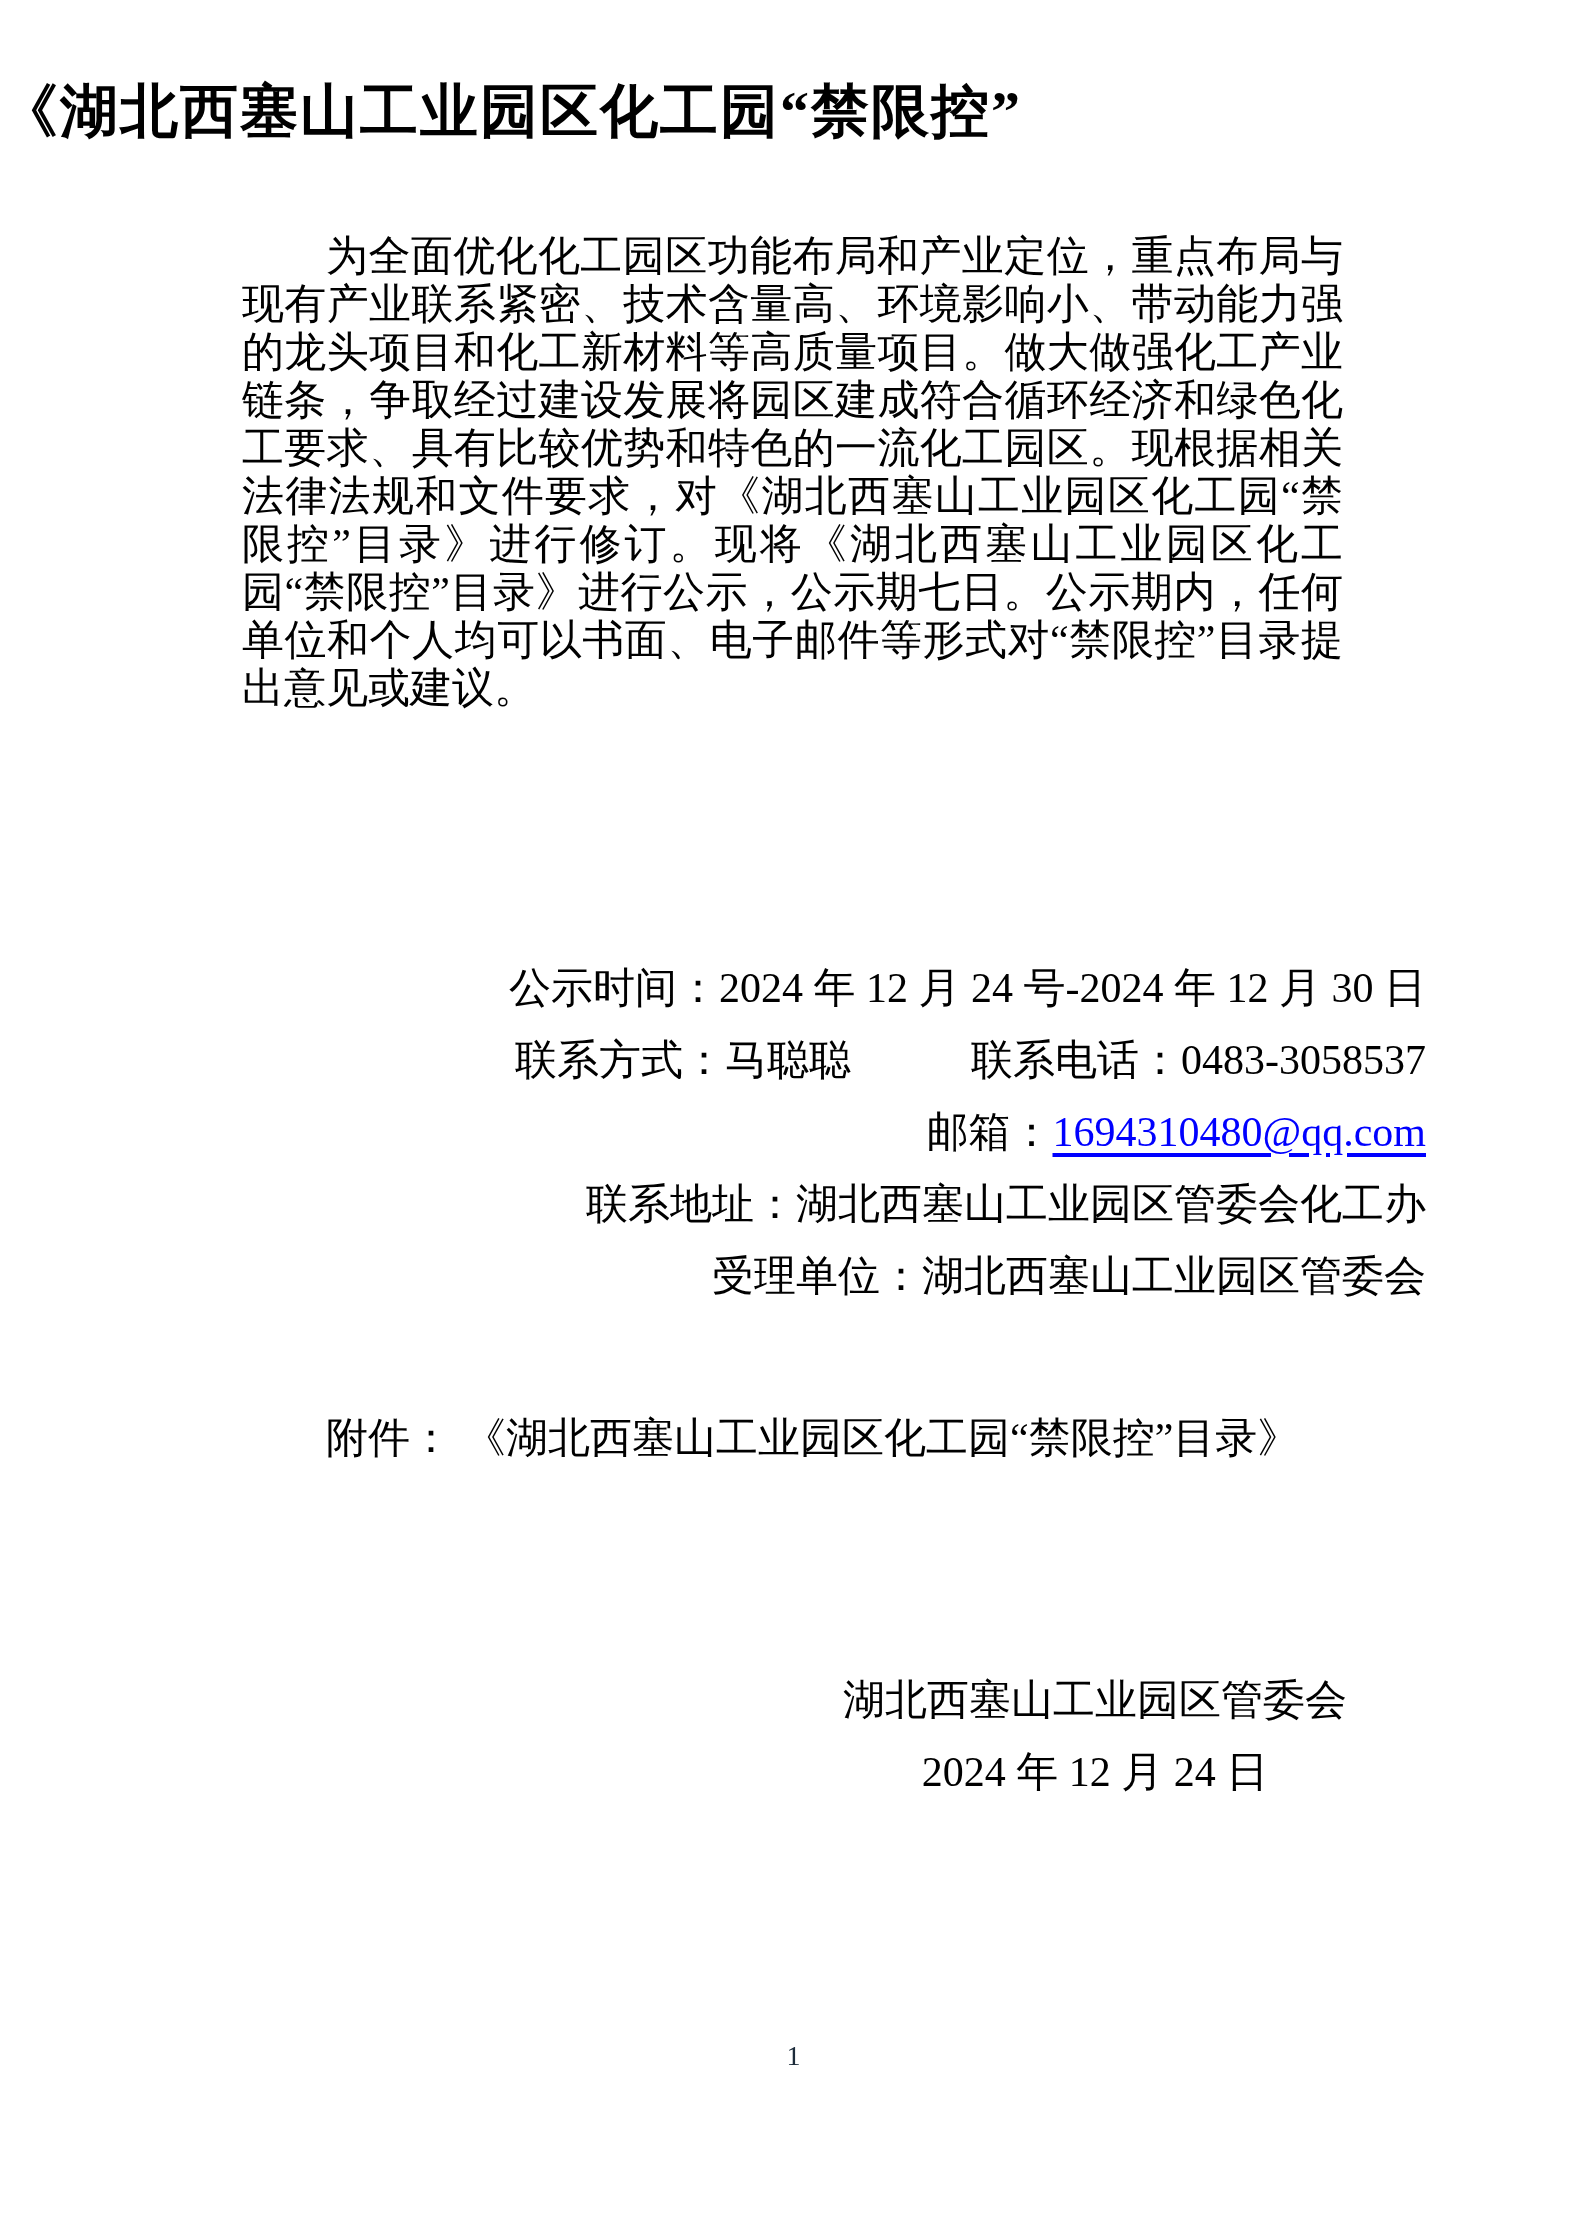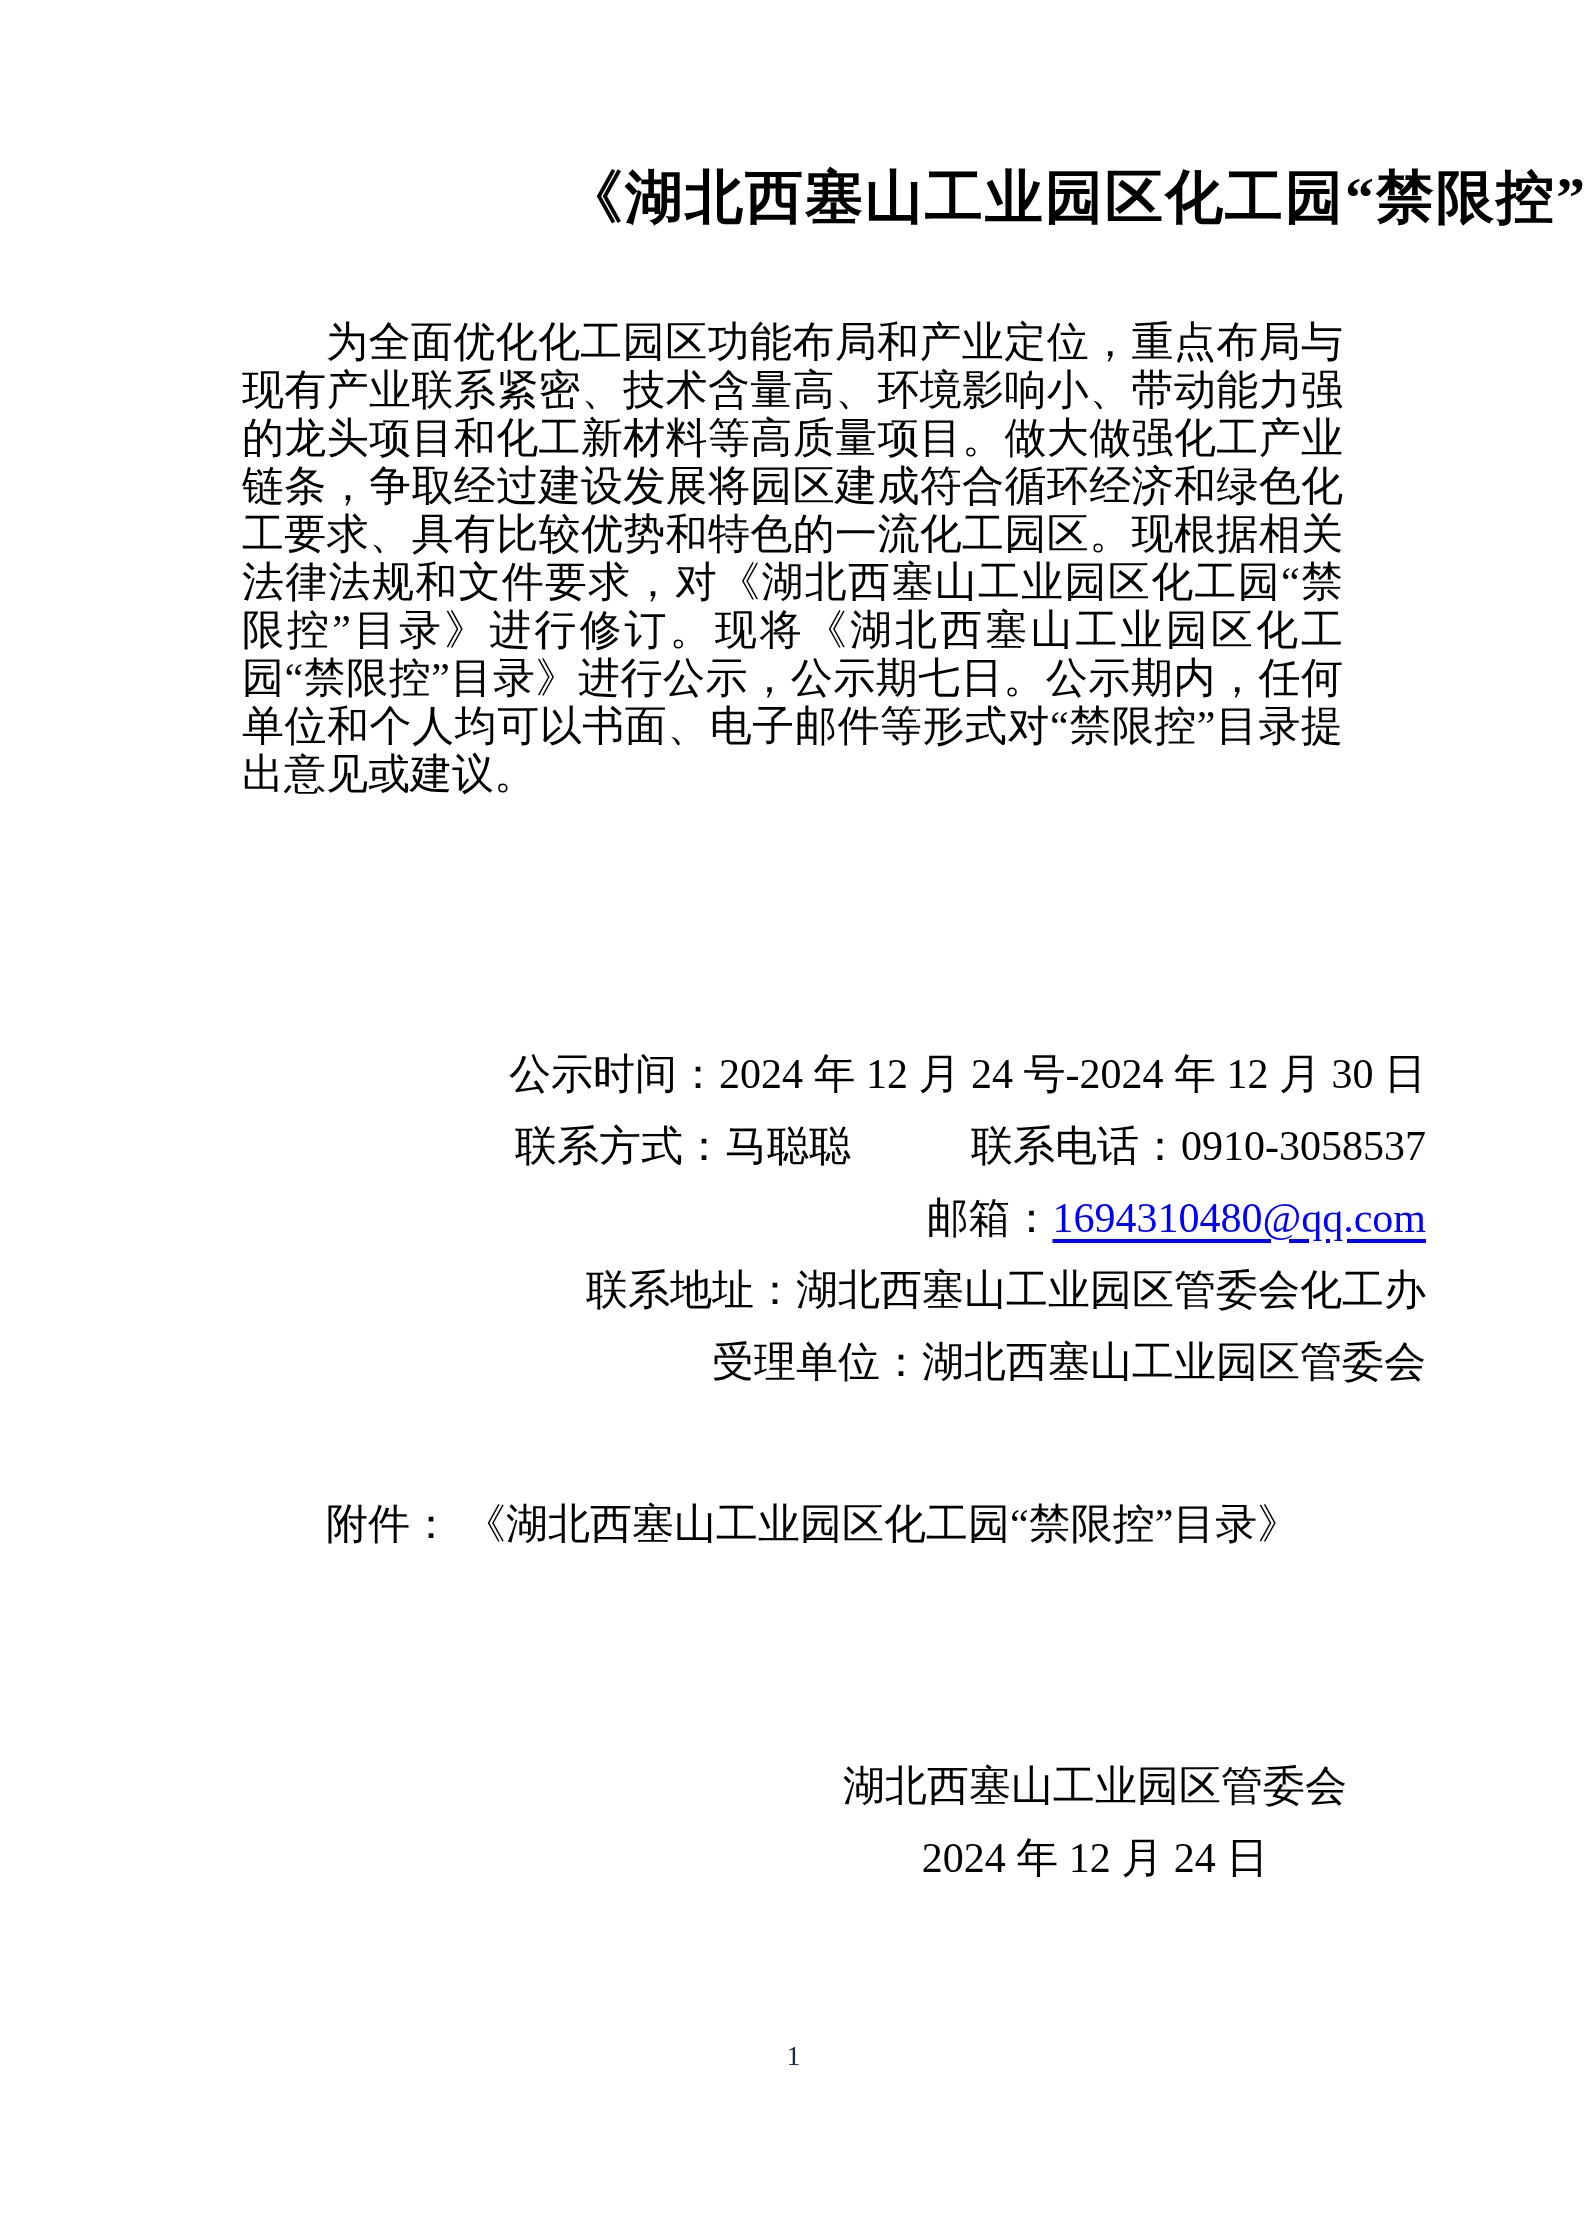--- a/index.html
+++ b/index.html
@@ -8,28 +8,27 @@
     position: relative;
     width: 1587px;
     height: 2221px;
     margin: 0 auto;
     background: #ffffff;
     font-family: "Liberation Serif", "DejaVu Serif", serif;
     color: #000000;
     overflow: hidden;
   }
   .doc-title {
-    padding-top: 109px;
-    text-align: right;
+    padding-top: 71px;
+    text-align: left;
     font-size: 58px;
     font-weight: 700;
     line-height: 82px;
     letter-spacing: 2px;
     color: #000000;
-    margin-top: 48px;
   }
   .body-paragraph {
     margin: 79px 0 0 242px;
     width: 1101px;
     height: 720px;
     font-size: 42px;
     line-height: 48px;
     text-align: justify;
     text-justify: inter-ideograph;
     text-indent: 84px;
@@ -84,21 +83,21 @@
   <div class="doc-title">
     <div>《湖北西塞山工业园区化工园“禁限控”</div>
   </div>
 
   <p class="body-paragraph">为全面优化化工园区功能布局和产业定位，重点布局与现有产业联系紧密、技术含量高、环境影响小、带动能力强的龙头项目和化工新材料等高质量项目。做大做强化工产业链条，争取经过建设发展将园区建成符合循环经济和绿色化工要求、具有比较优势和特色的一流化工园区。现根据相关法律法规和文件要求，对《湖北西塞山工业园区化工园“禁限控”目录》进行修订。现将《湖北西塞山工业园区化工园“禁限控”目录》进行公示，公示期七日。公示期内，任何单位和个人均可以书面、电子邮件等形式对“禁限控”目录提出意见或建议。</p>
 
   <div class="info-block">
     <div class="info-line">公示时间：2024 年 12 月 24 号-2024 年 12 月 30 日</div>
 
     <div class="info-line">
-      <span>联系方式：马聪聪</span><span class="contact-phone-span">联系电话：0910-3058537</span>
+      <span>联系方式：马聪聪</span><span class="contact-phone-span">联系电话：0483-3058537</span>
     </div>
 
     <div class="info-line">
       <span>邮箱：</span><a class="email-link" href="#">1694310480@qq.com</a>
     </div>
 
     <div class="info-line">联系地址：湖北西塞山工业园区管委会化工办</div>
 
     <div class="info-line">受理单位：湖北西塞山工业园区管委会</div>
   </div>

